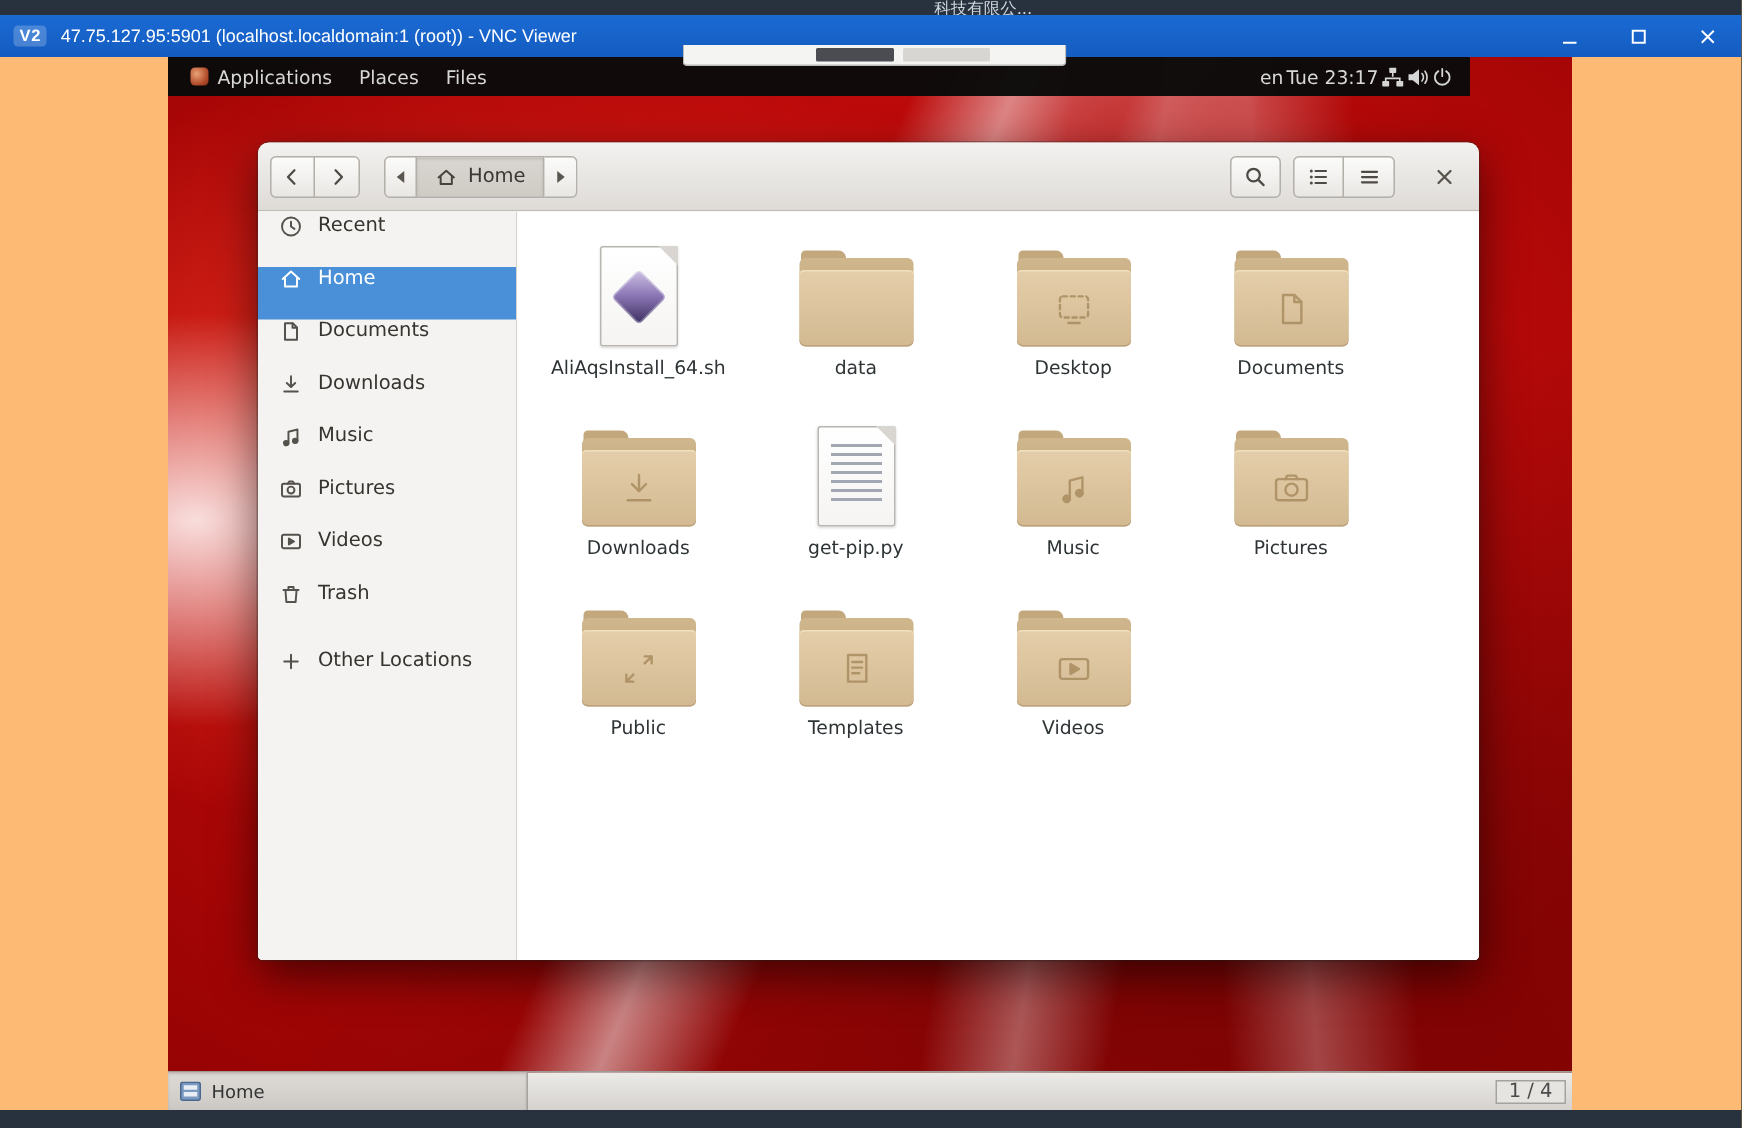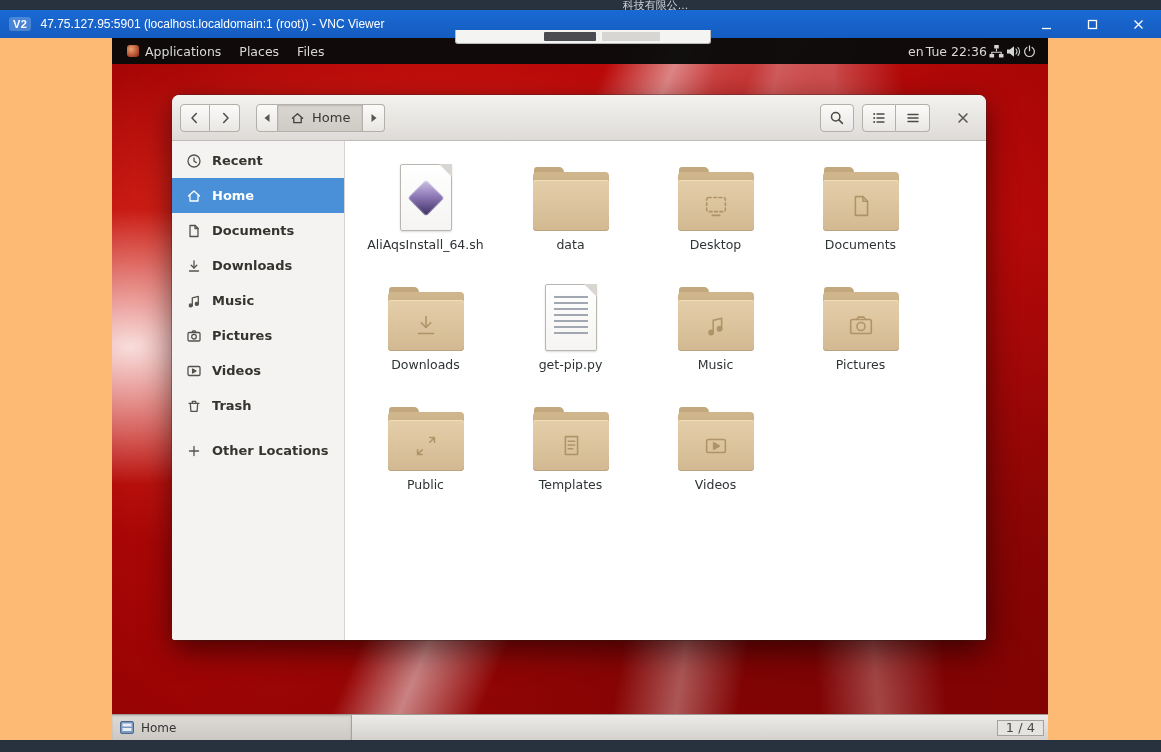--- a/index.html
+++ b/index.html
@@ -38,21 +38,21 @@
     background-image:
       radial-gradient(ellipse 420px 250px at 2% 44%, rgba(255,255,255,.85), rgba(255,255,255,0) 55%),
       radial-gradient(ellipse 760px 400px at 26% 38%, rgba(255,70,45,.75), rgba(255,70,45,0) 65%),
       linear-gradient(113deg, rgba(255,255,255,0) 41%, rgba(255,255,255,.5) 46.5%, rgba(255,255,255,0) 53%),
       linear-gradient(99deg, rgba(255,255,255,0) 58%, rgba(255,255,255,.33) 64%, rgba(255,255,255,0) 70%),
       linear-gradient(86deg, rgba(255,255,255,0) 72%, rgba(255,240,240,.28) 78%, rgba(255,255,255,0) 85%),
       radial-gradient(ellipse 900px 560px at 72% 78%, rgba(70,0,0,.55), rgba(70,0,0,0) 70%),
       radial-gradient(ellipse 1000px 680px at 52% 38%, #da1010, #8e0101 88%); }
 
   
-  .gnome-topbar { position:absolute; left:0; top:0; width:936px; height:26px;
+  .gnome-topbar { position:absolute; left:0; top:0; width:868px; height:26px;
                   background:rgba(10,10,10,.97); display:flex; align-items:center;
                   color:#d8d8d8; font-size:12.5px; z-index:6; padding-left:6px; }
   .tb-menu { padding:0 9px; height:100%; display:flex; align-items:center; gap:6px; cursor:default; }
   .app-dot { width:12px; height:12px; border-radius:3px;
              background:radial-gradient(circle at 35% 35%, #e9a276, #b14b2a 65%, #7c2c12); }
   .tb-right { margin-left:auto; display:flex; align-items:center; gap:2px; padding-right:12px; }
   .tb-icon { display:flex; align-items:center; }
 
   
   .taskbar { position:absolute; left:0; bottom:0; width:936px; height:26px;
@@ -83,22 +83,22 @@
   .path-arrow { width:22px; }
   .path-btn { padding:0 12px; gap:7px; background:linear-gradient(#d9d5d0,#cfcbc5);
               box-shadow:inset 0 1px 2px rgba(0,0,0,.14); color:#3a3733; }
   .header-right { margin-left:auto; display:flex; align-items:center; gap:8px; }
   .icon-btn { width:34px; }
   .window-close { width:26px; height:28px; background:none; border:none; display:flex;
                   align-items:center; justify-content:center; margin-left:12px; margin-right:2px; cursor:default; }
 
   .sidebar { position:absolute; left:0; top:46px; width:173px; height:499px;
              background:#f4f3f1; border-right:1px solid #d8d4d0; border-radius:0 0 0 3px; padding-top:2px; }
-  .sb-item { height:35px; display:flex; align-items:center; gap:10px; padding-left:14px;
-             font-size:13px; color:#36342f; cursor:default;font-weight:bold; }
+  .sb-item { height:35px; display:flex; align-items:flex-start; gap:10px; padding-left:14px;
+             font-size:13px; color:#36342f; cursor:default; }
   .sb-item.selected { background:#4a90d9; color:#fff; }
   .sb-item.selected svg * { stroke:#fff; }
   .sb-item.separated { margin-top:10px; }
   .sb-icon { width:16px; height:16px; display:flex; align-items:center; justify-content:center; }
 
   .main { position:absolute; left:173px; top:46px; width:641px; height:499px; background:#fff;
           border-radius:0 0 3px 0; padding:16px 8px 0 8px; display:grid;
           grid-template-columns:repeat(4,145px); grid-auto-rows:98px; row-gap:22px;
           justify-items:center; align-content:start; overflow:hidden; }
   .file-item { width:130px; display:flex; flex-direction:column; align-items:center; cursor:default; }
@@ -177,21 +177,21 @@
           </div>
           <div class="tb-menu">
             <span>Places</span>
           </div>
           <div class="tb-menu">
             <span>Files</span>
           </div>
         </div>
       <div class="tb-right">
         <span>en</span>
-        <span>Tue 22:36</span>
+        <span>Tue 23:17</span>
         <span class="tb-icon">
           <svg width="15" height="13" viewBox="0 0 15 13">
               <rect x="5.2" y="0" width="4.6" height="3.6" rx="0.5" fill="#d5d5d5"></rect>
               <rect x="0.5" y="9" width="4.6" height="3.6" rx="0.5" fill="#d5d5d5"></rect>
               <rect x="9.9" y="9" width="4.6" height="3.6" rx="0.5" fill="#d5d5d5"></rect>
               <path d="M7.5 3.6v2.6 M2.8 9V7.2h9.4V9" stroke="#d5d5d5" fill="none" stroke-width="1.1"></path>
             </svg>
         </span>
         <span class="tb-icon">
           <svg width="15" height="13" viewBox="0 0 15 13">

